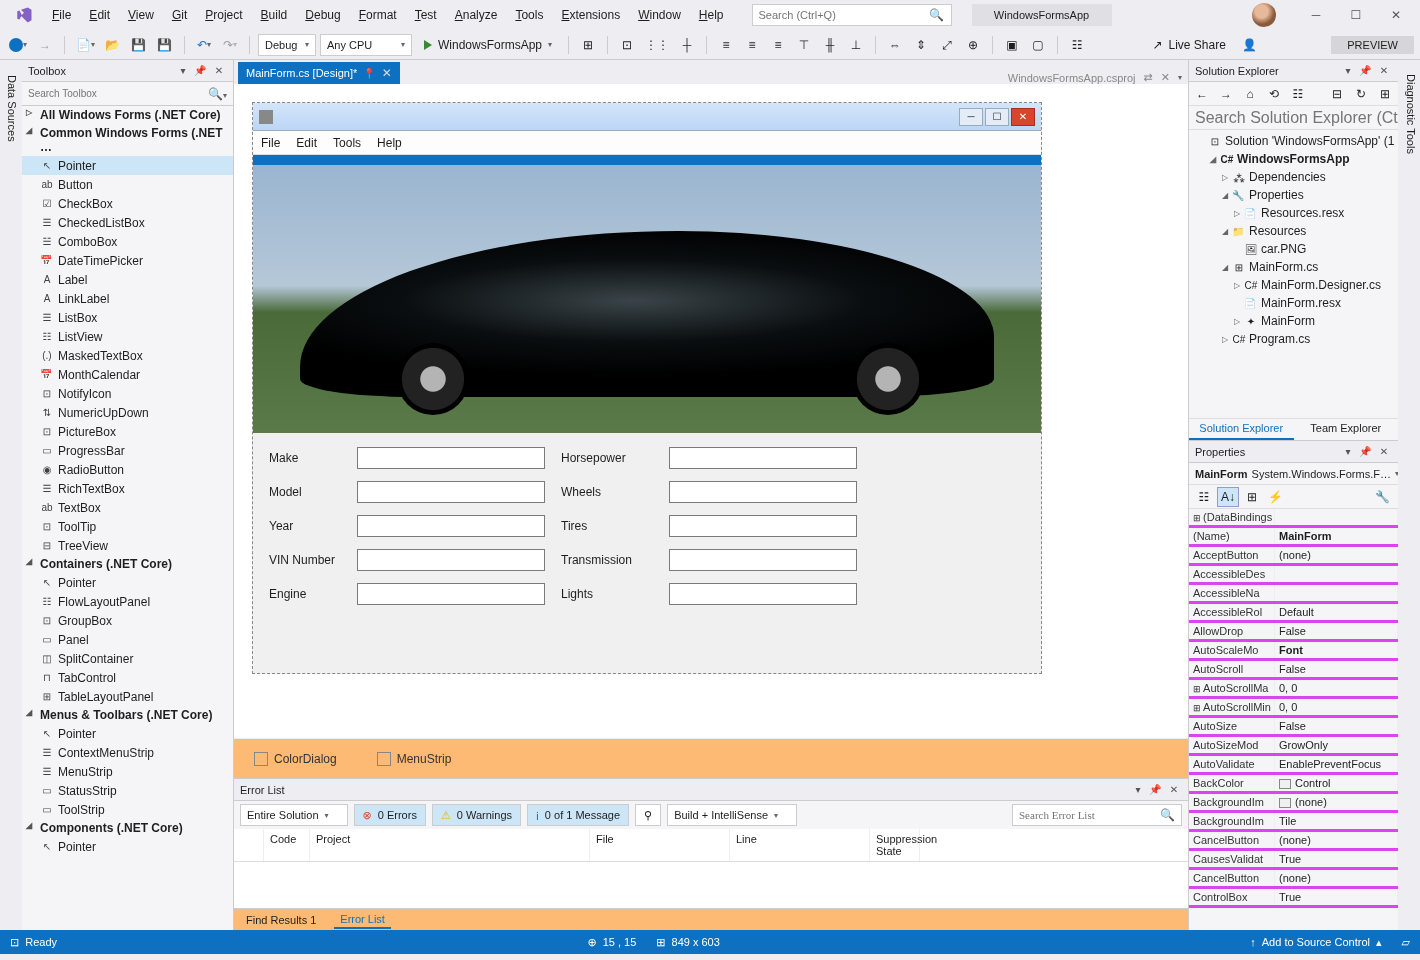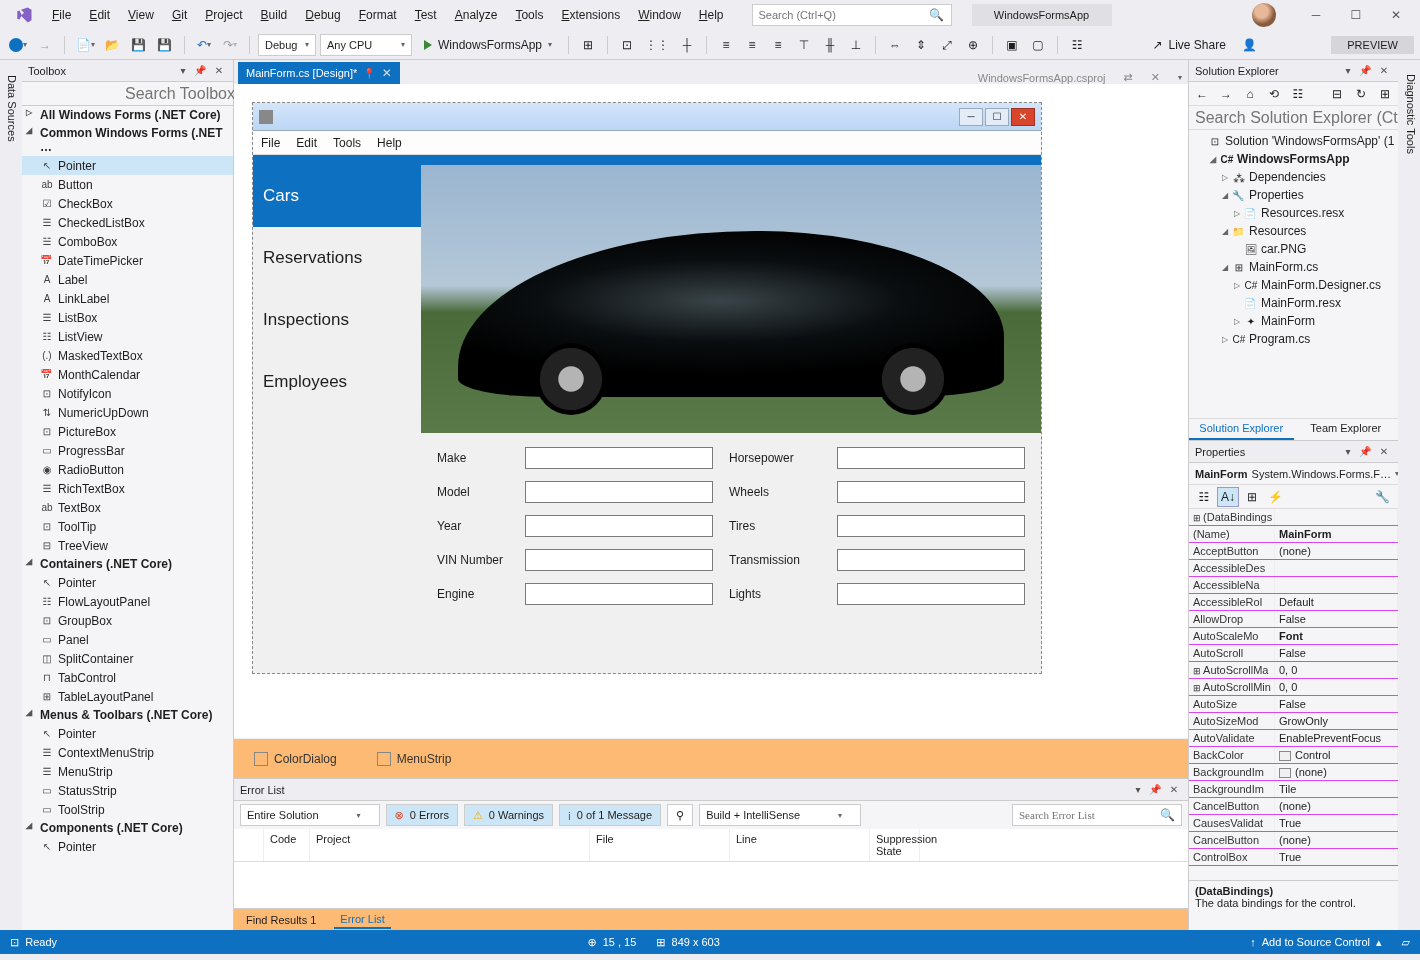--- a/index.html
+++ b/index.html
@@ -35,35 +35,35 @@
 .side-tab-left .vtab { padding: 8px 3px; font-size: 11px; border: 1px solid transparent; }
 .side-tab-right { width: 22px; background: #eeeef2; writing-mode: vertical-rl; text-orientation: mixed; display: flex; padding-top:6px;}
 .side-tab-right .vtab { padding: 8px 3px; font-size: 11px; }
 
 
 .toolbox { width: 212px; background: #f5f5f7; border-right: 1px solid #ccc; display: flex; flex-direction: column; }
 .panel-header { height: 22px; background: #eeeef2; font-size: 11px; padding: 0 6px; display: flex; align-items: center; border-bottom: 1px solid #ccc; }
 .panel-header .spacer { flex: 1; }
 .panel-header .hbtn { width: 16px; height: 16px; display: flex; align-items: center; justify-content: center; margin-left: 2px; font-size: 10px; color: #555; }
 .toolbox-search { height: 24px; border-bottom: 1px solid #ccc; display: flex; align-items: center; padding: 0 6px; }
-.toolbox-search input { border: none; background: transparent; flex: 1; font-size: 16px; outline: none; text-align: right; }
+.toolbox-search input { border: none; background: transparent; flex: 1; font-size: 10px; outline: none; }
 .toolbox-list { flex: 1; overflow: auto; }
 .tb-group { padding: 2px 4px 2px 18px; font-size: 12px; font-weight: bold; position: relative; }
 .tb-group::before { content: "◢"; position: absolute; left: 4px; font-size: 8px; color: #555; }
 .tb-group.collapsed::before { content: "▷"; }
 .tb-item { padding: 2px 4px 2px 36px; font-size: 12px; position: relative; display: flex; align-items: center; height: 19px;}
 .tb-item.selected { background: #cde6f7; }
 .tb-item .ico { position: absolute; left: 18px; width: 14px; height: 14px; display: flex; align-items: center; justify-content: center; font-size: 10px; color: #414141; }
 
 
 .center { flex: 1; display: flex; flex-direction: column; background: #fdba74; }
 .doc-tabs { height: 24px; background: #eeeef2; display: flex; align-items: flex-end; padding-left: 4px; }
 .doc-tab { height: 22px; background: #0e70c0; color: #fff; display: flex; align-items: center; padding: 0 8px; font-size: 11px; gap: 6px; }
 .doc-tab .x { color: #ddd; font-size: 12px; }
-.doc-tab-right { margin-left: auto; font-size: 11px; color: #888; padding-right: 6px; display: flex; align-items: center; gap: 18px; }
+.doc-tab-right { margin-left: auto; font-size: 11px; color: #888; padding-right: 6px; display: flex; align-items: center; gap: 8px; }
 .designer-surface { flex: 1; background: #fff; padding: 18px; overflow: auto; }
 .form-window { width: 790px; height: 572px; border: 1px dashed #888; background: #f0f0f0; position: relative; }
 .form-titlebar { height: 28px; background: linear-gradient(#d3e5fa,#bcd6f5); border-bottom: 1px solid #9ab; display: flex; align-items: center; padding: 0 6px; }
 .form-titlebar .ficon { width: 14px; height: 14px; background: #888; margin-right: 6px; }
 .form-winbtns { margin-left: auto; display: flex; gap: 2px; }
 .form-winbtns .wb { width: 24px; height: 18px; background: #e3ecf7; border: 1px solid #9ab; display: flex; align-items: center; justify-content: center; font-size: 10px; }
 .form-winbtns .wb.close { background: #d9452a; color: #fff; border-color: #a03020; }
 .form-menu { height: 24px; background: #fdfdfd; display: flex; align-items: center; padding: 0 8px; gap: 16px; font-size: 12px; border-bottom: 1px solid #ddd; }
 .form-bluebar { height: 10px; background: #0e70c0; }
 .form-body { display: flex; height: calc(100% - 62px); }
@@ -82,21 +82,21 @@
 .addcar { height: 26px; padding: 0 16px; background: #e7e7e7; border: 1px solid #aaa; }
 
 .component-tray{height:40px;padding:10px 20px;display:flex;gap:40px;font-size:12px;align-items:center;color:#333;border-top:1px solid #eee;}
 .component-tray .comp{display:flex;align-items:center;gap:6px;}
 .comp .cicon{width:14px;height:14px;border:1px solid #888;}
 
 
 .errorlist { height: 130px; border-top: 1px solid #ccc; display: flex; flex-direction: column; background:#f5f5f7;}
 .errorlist .panel-header { background:#eeeef2;}
 .el-toolbar { height: 28px; display: flex; align-items: center; padding: 0 6px; gap: 6px; }
-.el-combo { height: 22px; border: 1px solid #ccc; background: #fff; padding: 0 18px 0 6px; font-size: 11px; display:flex;align-items:center;gap:32px;}
+.el-combo { height: 22px; border: 1px solid #ccc; background: #fff; padding: 0 18px 0 6px; font-size: 11px; display:flex;align-items:center;}
 .el-chip { height: 22px; border: 1px solid #ccc; display: flex; align-items: center; padding: 0 8px; gap: 6px; font-size: 11px; background:#fff;}
 .el-chip.active { background:#cde6f7;}
 .el-search { margin-left: auto; width: 170px; height: 22px; border: 1px solid #ccc; background:#fff; padding:0 6px; display:flex;align-items:center;}
 .el-search input{border:none;outline:none;flex:1;font-size:11px;font-family:Liberation Serif, serif;}
 .el-table { flex:1; background:#fff;}
 .el-th { display:grid; grid-template-columns: 30px 46px 280px 140px 140px 50px 120px; font-size:11px; border-bottom:1px solid #ddd;}
 .el-th > div{padding:4px 6px;border-right:1px solid #eee;}
 
 .bottom-tabs{height:22px;display:flex;align-items:center;font-size:11px;padding:0 6px;gap:12px;border-top:1px solid #ccc;}
 .bottom-tabs .bt{padding:2px 6px;}
@@ -118,21 +118,21 @@
 .right-tabs .rt{flex:1;text-align:center;padding:3px 0;}
 .right-tabs .rt.active{color:#0e70c0;border-bottom:2px solid #0e70c0;}
 
 .properties{height:490px;display:flex;flex-direction:column;border-top:1px solid #ccc;}
 .prop-obj{height:22px;border-bottom:1px solid #ddd;padding:0 6px;display:flex;align-items:center;font-size:11px;gap:4px;}
 .prop-obj b{font-weight:bold;}
 .prop-tb{height:24px;display:flex;align-items:center;padding:0 4px;gap:2px;border-bottom:1px solid #ddd;}
 .prop-tb .pbtn{width:22px;height:20px;display:flex;align-items:center;justify-content:center;border:1px solid transparent;}
 .prop-tb .pbtn.active{border-color:#99c;background:#cde6f7;}
 .prop-grid{flex:1;overflow:auto;font-size:11px;}
-.prop-row{display:grid;grid-template-columns:86px 1fr;border-bottom:1px solid #d946ef;}
+.prop-row{display:grid;grid-template-columns:86px 1fr;border-bottom:3px solid #d946ef;}
 .prop-row > div{padding:2px 4px;border-right:1px solid #eee;white-space:nowrap;overflow:hidden;}
 .prop-row .k{color:#333;}
 .prop-row .k.exp::before{content:"⊞ ";font-size:9px;}
 .prop-row .v.bold{font-weight:bold;}
 .prop-desc{height:50px;border-top:1px solid #ccc;padding:4px 6px;font-size:11px;}
 .prop-desc b{display:block;}
 
 
 .statusbar { height: 24px; background: #0e70c0; color: #fff; display: flex; align-items: center; padding: 0 10px; font-size: 11px; gap: 20px; }
 .statusbar .sp{flex:1;}
@@ -323,26 +323,20 @@
           </div>
         </div>
         <div class="form-menu" id="form-menu">
             <span>File</span>
             <span>Edit</span>
             <span>Tools</span>
             <span>Help</span>
           </div>
         <div class="form-bluebar"></div>
         <div class="form-body">
-          <div class="side-nav" id="side-nav">
-              <div class="navitem active">Cars</div>
-              <div class="navitem">Reservations</div>
-              <div class="navitem">Inspections</div>
-              <div class="navitem">Employees</div>
-            </div>
           <div class="content-area">
             <div class="car-img">
               <div class="car-silhouette"></div>
             </div>
             <div class="fields" id="fields">
                 <div>Make</div>
                 <input style="">
                 <div>Horsepower</div>
                 <input style="">
                 <div>Model</div>
@@ -567,24 +561,20 @@
           </div>
           <div class="prop-row">
             <div class="k">CancelButton</div>
             <div class="v">(none)</div>
           </div>
           <div class="prop-row">
             <div class="k">ControlBox</div>
             <div class="v">True</div>
           </div>
         </div>
-      <div class="prop-desc">
-        <b>(DataBindings)</b>
-        <span>The data bindings for the control.</span>
-      </div>
     </div>
   </div>
 
   <div class="side-tab-right">
     <div class="vtab">Diagnostic Tools</div>
   </div>
 </div>
 
 <div class="statusbar">
   <div class="sitem">⊡ <span>Ready</span></div>

